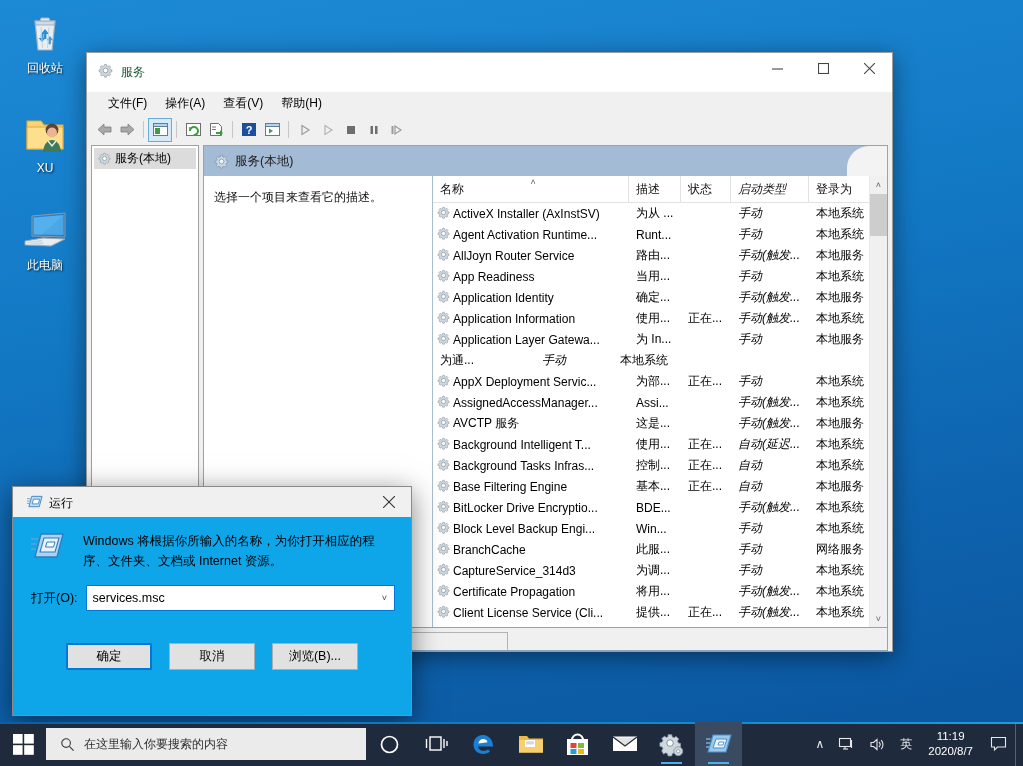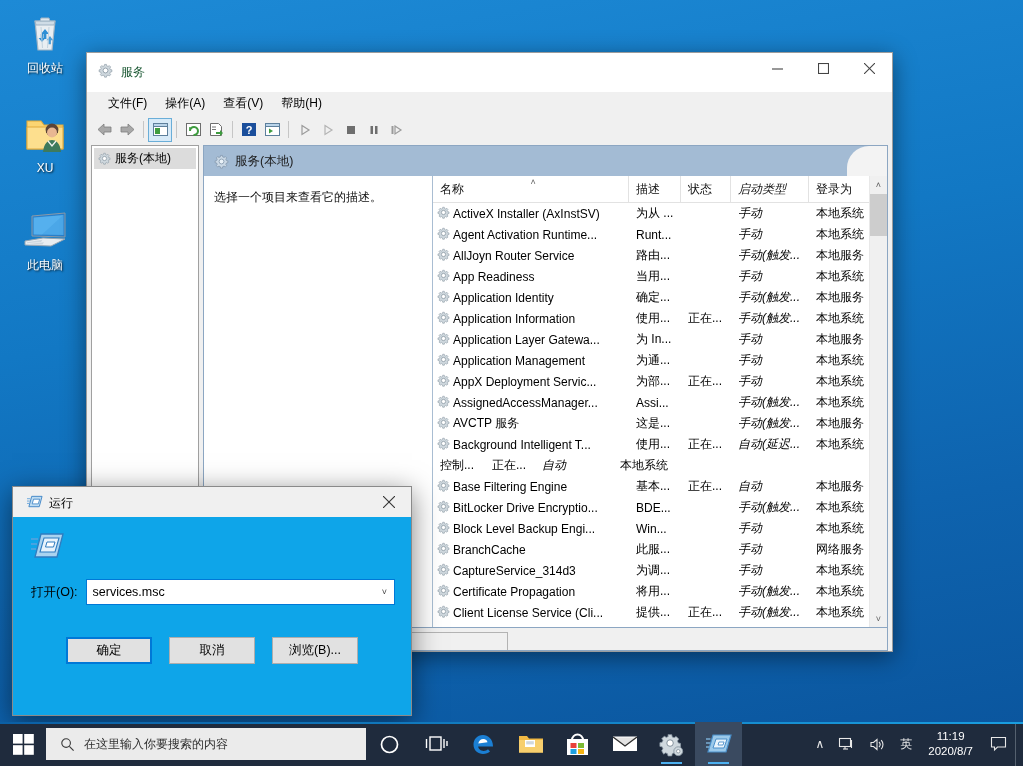--- a/index.html
+++ b/index.html
@@ -403,27 +403,20 @@
                       <circle cx="8" cy="8" r="2.6" fill="#fff" stroke="#7e8c98" stroke-width=".8"></circle>
                     </svg></span>
                   <span>Application Layer Gatewa...</span>
                 </div>
                 <div class="cell c-desc">为 In...</div>
                 <div class="cell c-state"></div>
                 <div class="cell c-start">手动</div>
                 <div class="cell c-logon">本地服务</div>
               </div>
               <div class="grid-row">
-                <div class="cell name c-name">
-                  <span><svg width="13" height="13" viewBox="0 0 16 16">
-                      <path d="M7 1.5 h2 l.3 1.6 1.4.6 1.4-.9 1.4 1.4-.9 1.4.6 1.4 1.6.3v2l-1.6.3-.6 1.4.9 1.4-1.4 1.4-1.4-.9-1.4.6-.3 1.6h-2l-.3-1.6-1.4-.6-1.4.9-1.4-1.4.9-1.4-.6-1.4-1.6-.3v-2l1.6-.3.6-1.4-.9-1.4 1.4-1.4 1.4.9 1.4-.6z" fill="#cfd8de" stroke="#8c9aa5" stroke-width=".7"></path>
-                      <circle cx="8" cy="8" r="2.6" fill="#fff" stroke="#7e8c98" stroke-width=".8"></circle>
-                    </svg></span>
-                  <span>Application Management</span>
-                </div>
                 <div class="cell c-desc">为通...</div>
                 <div class="cell c-state"></div>
                 <div class="cell c-start">手动</div>
                 <div class="cell c-logon">本地系统</div>
               </div>
               <div class="grid-row">
                 <div class="cell name c-name">
                   <span><svg width="13" height="13" viewBox="0 0 16 16">
                       <path d="M7 1.5 h2 l.3 1.6 1.4.6 1.4-.9 1.4 1.4-.9 1.4.6 1.4 1.6.3v2l-1.6.3-.6 1.4.9 1.4-1.4 1.4-1.4-.9-1.4.6-.3 1.6h-2l-.3-1.6-1.4-.6-1.4.9-1.4-1.4.9-1.4-.6-1.4-1.6-.3v-2l1.6-.3.6-1.4-.9-1.4 1.4-1.4 1.4.9 1.4-.6z" fill="#cfd8de" stroke="#8c9aa5" stroke-width=".7"></path>
                       <circle cx="8" cy="8" r="2.6" fill="#fff" stroke="#7e8c98" stroke-width=".8"></circle>
@@ -468,20 +461,27 @@
                       <circle cx="8" cy="8" r="2.6" fill="#fff" stroke="#7e8c98" stroke-width=".8"></circle>
                     </svg></span>
                   <span>Background Intelligent T...</span>
                 </div>
                 <div class="cell c-desc">使用...</div>
                 <div class="cell c-state">正在...</div>
                 <div class="cell c-start">自动(延迟...</div>
                 <div class="cell c-logon">本地系统</div>
               </div>
               <div class="grid-row">
+                <div class="cell name c-name">
+                  <span><svg width="13" height="13" viewBox="0 0 16 16">
+                      <path d="M7 1.5 h2 l.3 1.6 1.4.6 1.4-.9 1.4 1.4-.9 1.4.6 1.4 1.6.3v2l-1.6.3-.6 1.4.9 1.4-1.4 1.4-1.4-.9-1.4.6-.3 1.6h-2l-.3-1.6-1.4-.6-1.4.9-1.4-1.4.9-1.4-.6-1.4-1.6-.3v-2l1.6-.3.6-1.4-.9-1.4 1.4-1.4 1.4.9 1.4-.6z" fill="#cfd8de" stroke="#8c9aa5" stroke-width=".7"></path>
+                      <circle cx="8" cy="8" r="2.6" fill="#fff" stroke="#7e8c98" stroke-width=".8"></circle>
+                    </svg></span>
+                  <span>Background Tasks Infras...</span>
+                </div>
                 <div class="cell c-desc">控制...</div>
                 <div class="cell c-state">正在...</div>
                 <div class="cell c-start">自动</div>
                 <div class="cell c-logon">本地系统</div>
               </div>
               <div class="grid-row">
                 <div class="cell name c-name">
                   <span><svg width="13" height="13" viewBox="0 0 16 16">
                       <path d="M7 1.5 h2 l.3 1.6 1.4.6 1.4-.9 1.4 1.4-.9 1.4.6 1.4 1.6.3v2l-1.6.3-.6 1.4.9 1.4-1.4 1.4-1.4-.9-1.4.6-.3 1.6h-2l-.3-1.6-1.4-.6-1.4.9-1.4-1.4.9-1.4-.6-1.4-1.6-.3v-2l1.6-.3.6-1.4-.9-1.4 1.4-1.4 1.4.9 1.4-.6z" fill="#cfd8de" stroke="#8c9aa5" stroke-width=".7"></path>
                       <circle cx="8" cy="8" r="2.6" fill="#fff" stroke="#7e8c98" stroke-width=".8"></circle>
@@ -613,20 +613,21 @@
     <span>
       <svg width="34" height="30" viewBox="0 0 34 30">
         <path d="M10 3 L32 3 L26 26 L4 26 Z" fill="#a9d3f0" stroke="#2e7cc0" stroke-width="1.3"></path>
         <path d="M13 7 L28 7 L24 21 L9 21 Z" fill="#e7f3fc" stroke="#2e7cc0" stroke-width="1.1"></path>
         <path d="M16 11 L24 11 L22.5 16 L14.5 16 Z" fill="#fff" stroke="#2e7cc0" stroke-width="1"></path>
         <line x1="0" y1="8" x2="7" y2="8" stroke="#5ba3dd" stroke-width="1.5"></line>
         <line x1="0" y1="13" x2="6" y2="13" stroke="#5ba3dd" stroke-width="1.5"></line>
         <line x1="0" y1="18" x2="5" y2="18" stroke="#5ba3dd" stroke-width="1.5"></line>
       </svg>
     </span>
+    <span id="run-desc-text">Windows 将根据你所输入的名称，为你打开相应的程序、文件夹、文档或 Internet 资源。</span>
   </div>
 
   <div id="run-open-row">
     <span id="run-open-label">打开(O):</span>
     <div id="run-combo">
       <input id="run-input" type="text" value="services.msc" style="">
       <span id="run-combo-arrow">˅</span>
     </div>
   </div>
 

